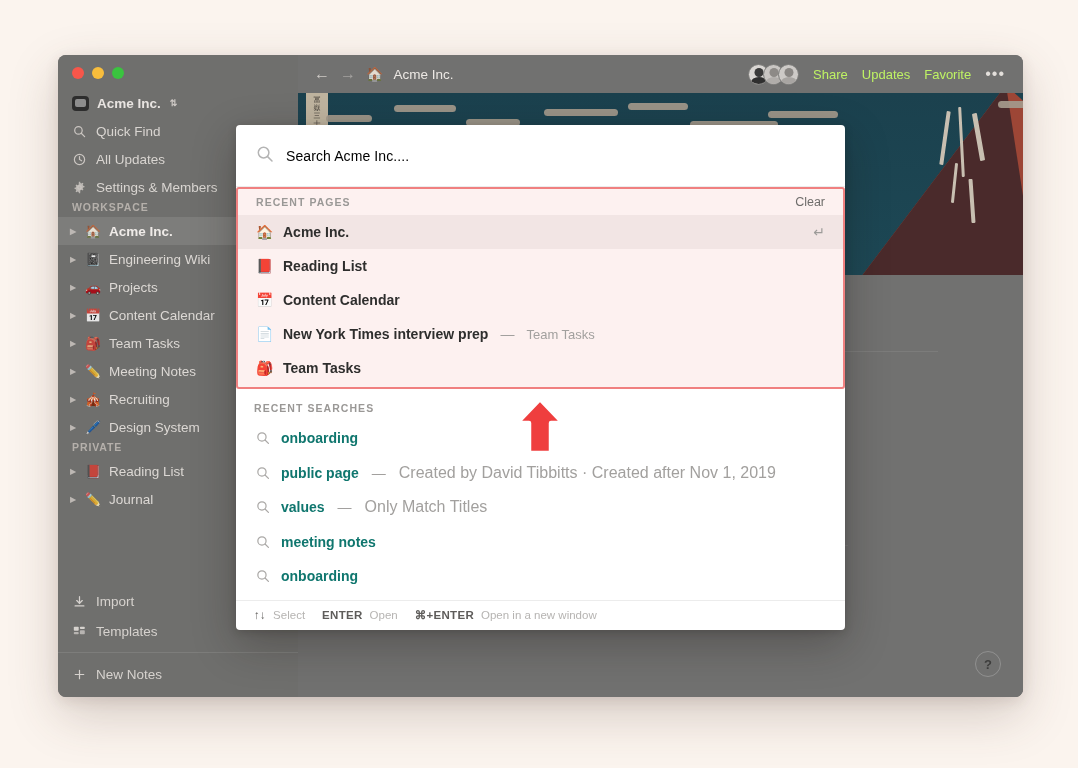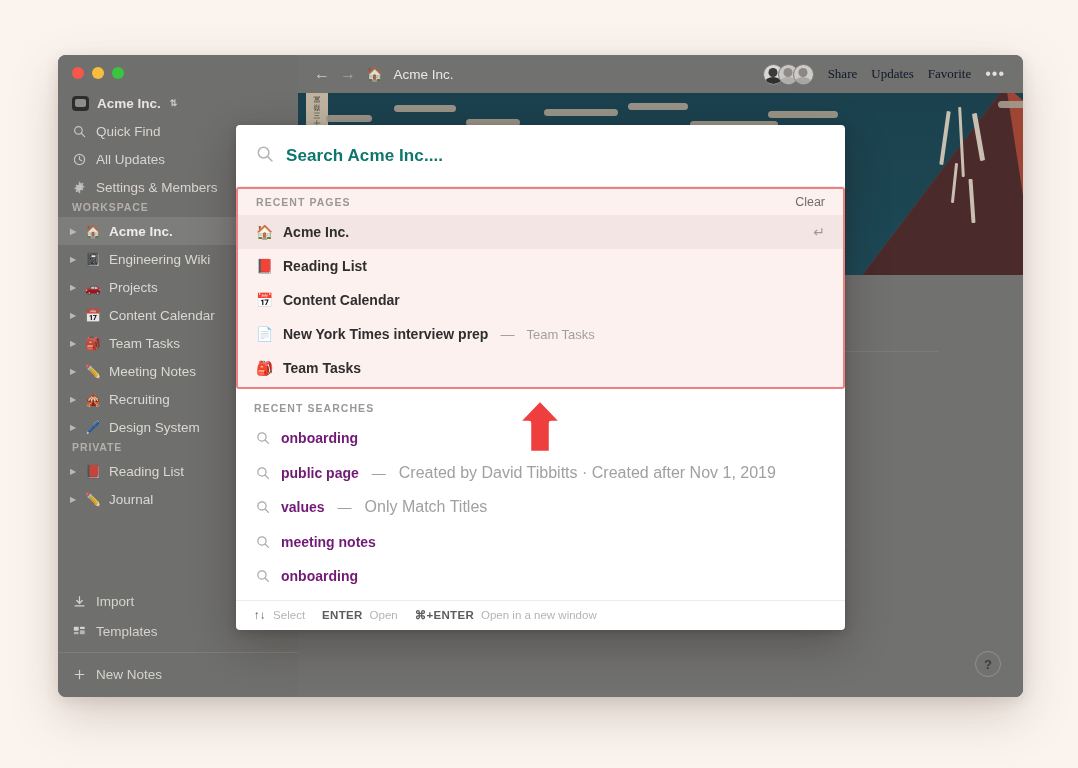--- a/index.html
+++ b/index.html
@@ -145,21 +145,21 @@
     overflow:hidden; position:relative;
     background:#9b9a97;
   }
   .av:first-child { margin-left: 0; }
   .av .head { position:absolute; left:50%; top:3px; transform:translateX(-50%); width:9px;height:9px;border-radius:50%;}
   .av .body { position:absolute; left:50%; bottom:-4px; transform:translateX(-50%); width:16px;height:11px;border-radius:50% 50% 0 0;}
   .av1 { background:#d9d6d3;} .av1 .head{background:#3a3a3a;} .av1 .body{background:#2f2f2f;}
   .av2 { background:#c9c6c3;} .av2 .head{background:#8d8a87;} .av2 .body{background:#b0adaa;}
   .av3 { background:#cdcac7;} .av3 .head{background:#8a8784;} .av3 .body{background:#a8a5a2;}
 
-  .tb-link { font-size: 13px; color: #0f172a; font-family: Liberation Serif, serif; }
+  .tb-link { font-size: 13px; color: #bef264; }
   .tb-dots { font-size: 16px; color:#e3dfdb; letter-spacing:1px; line-height: 8px;}
 
   
   #cover {
     position: absolute;
     left: 0; top: 38px;
     width: 100%;
     height: 182px;
     overflow: hidden;
     background: #1c4450;
@@ -224,24 +224,23 @@
   }
 
   .search-field {
     display:flex; align-items:center; gap: 12px;
     height: 62px;
     padding: 0 20px;
     border-bottom: 1px solid #ececec;
   }
   .search-field .mag { color:#b4b4b4; }
   .search-input-text {
-    font-size: 17px;
-    color: #0f766e;
+    font-size: 14px;
+    color: #000000;
     letter-spacing: 0.1px;
-    font-weight: bold;
   }
 
   
   .highlight-box {
     border: 2px solid #f08080;
     background: #fdf1f0;
     border-radius: 3px;
     margin: 0;
     position: relative;
   }
@@ -280,21 +279,21 @@
   .res-row .enterkey { margin-left:auto; color:#9d9b99; font-size: 14px;}
 
   .searches-area { background:#fff; padding-top: 6px;}
   .srch-row {
     display:flex; align-items:center; gap: 10px;
     height: 34.5px;
     padding: 0 18px;
     font-size: 14px; color:#2f2f2e;
   }
   .srch-row .mag { width:17px; flex:0 0 17px; color:#aaa8a6; display:flex;align-items:center;justify-content:center;}
-  .srch-row .q { font-weight: 600; color:#701a75;}
+  .srch-row .q { font-weight: 600; color:#0f766e;}
   .srch-row .dash { color:#a2a09e; margin:0 3px;}
   .srch-row .meta { color:#a2a09e; font-size: 16px;}
 
   .modal-foot {
     display:flex; align-items:center; gap: 7px;
     height: 30px;
     padding: 0 18px;
     border-top: 1px solid #ececec;
     font-size: 11.5px;
     color:#b6b4b2;

